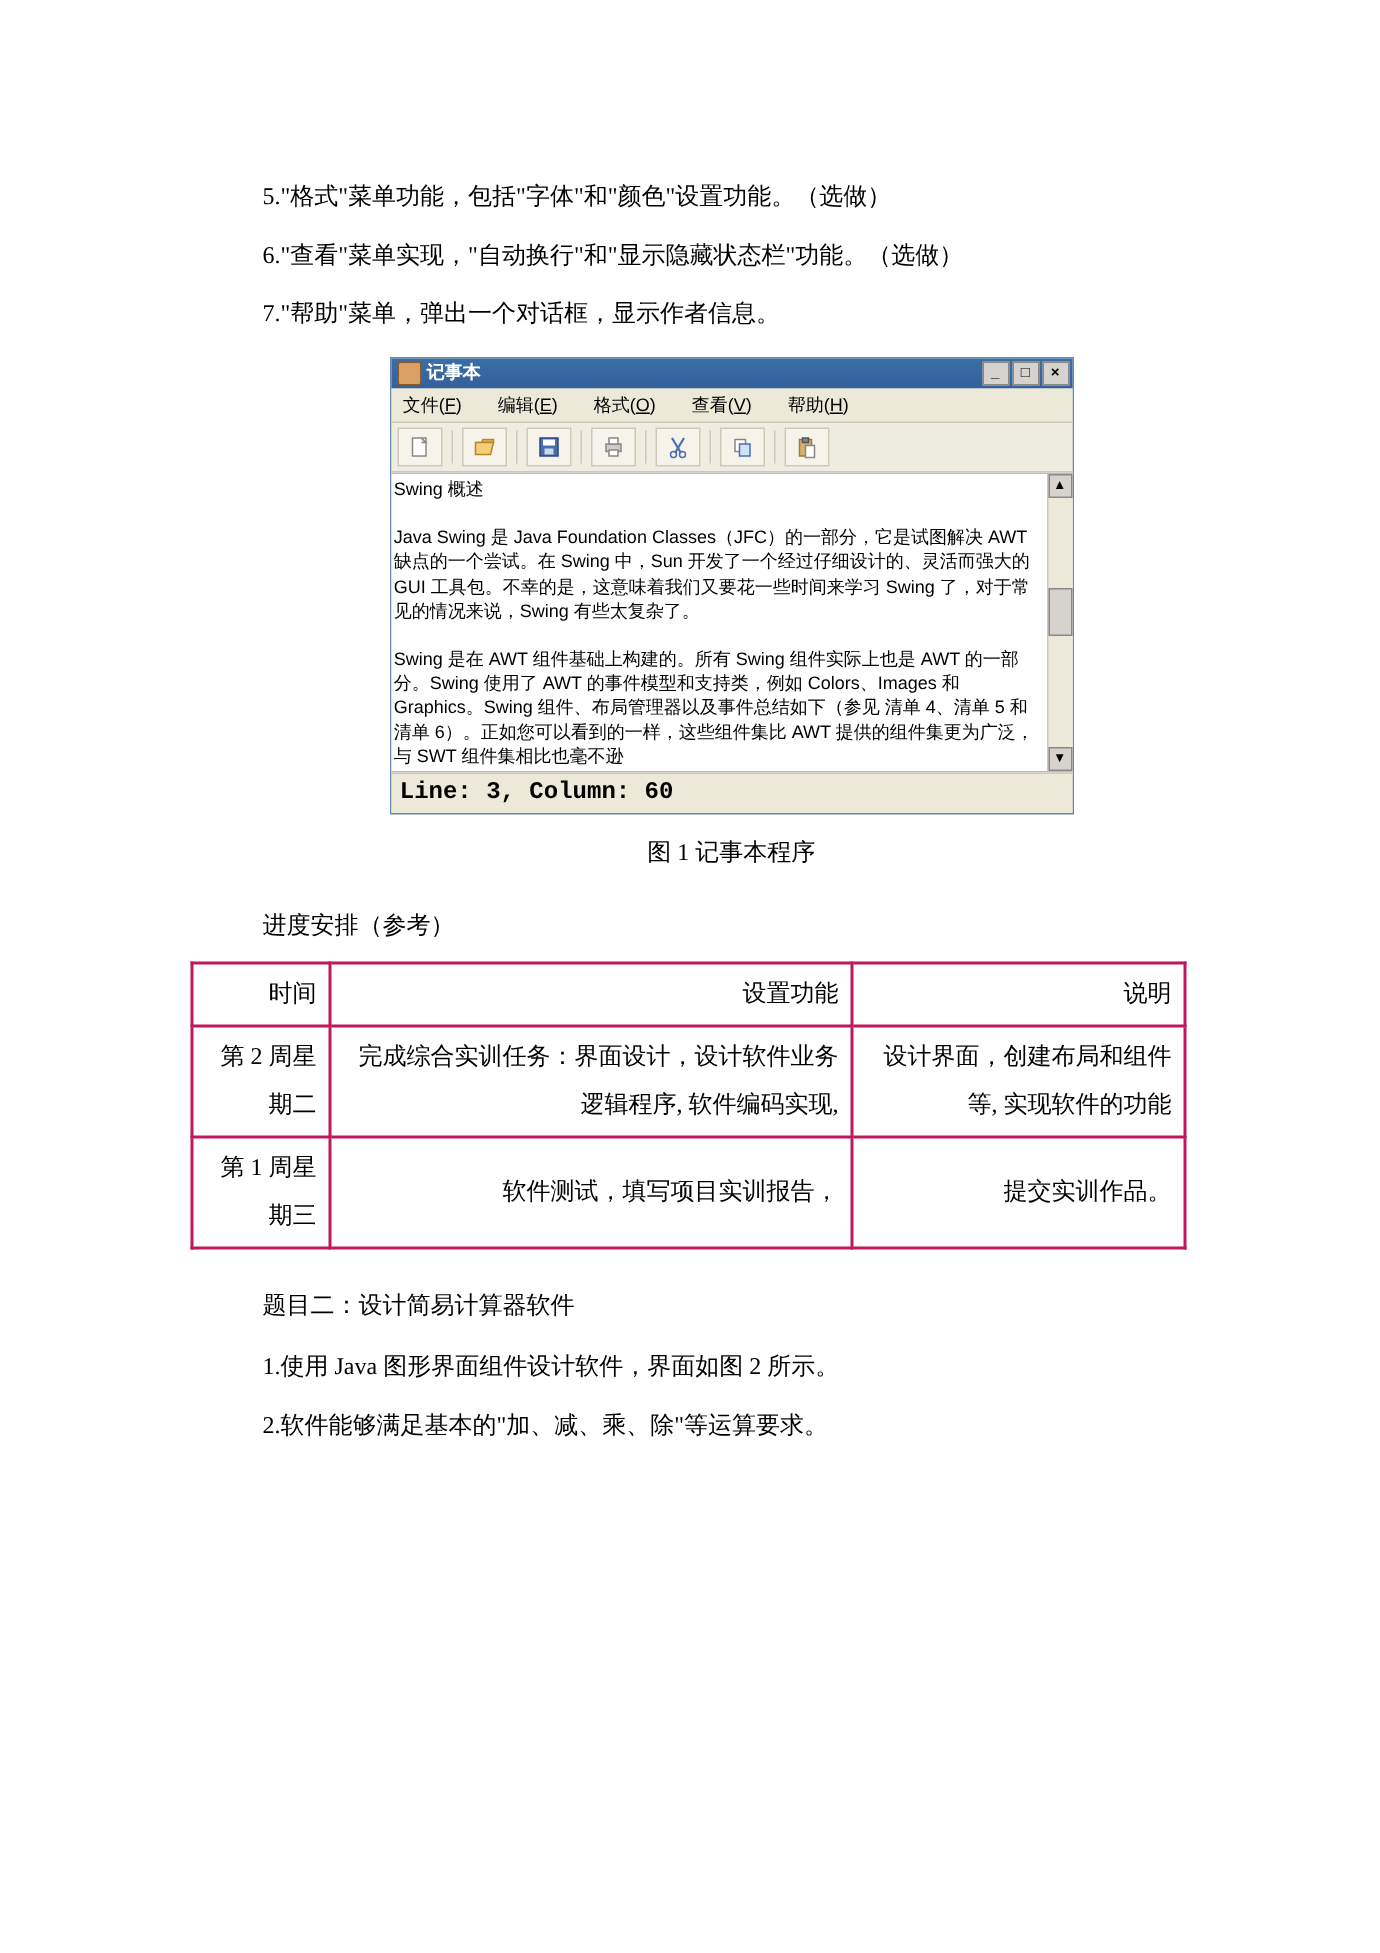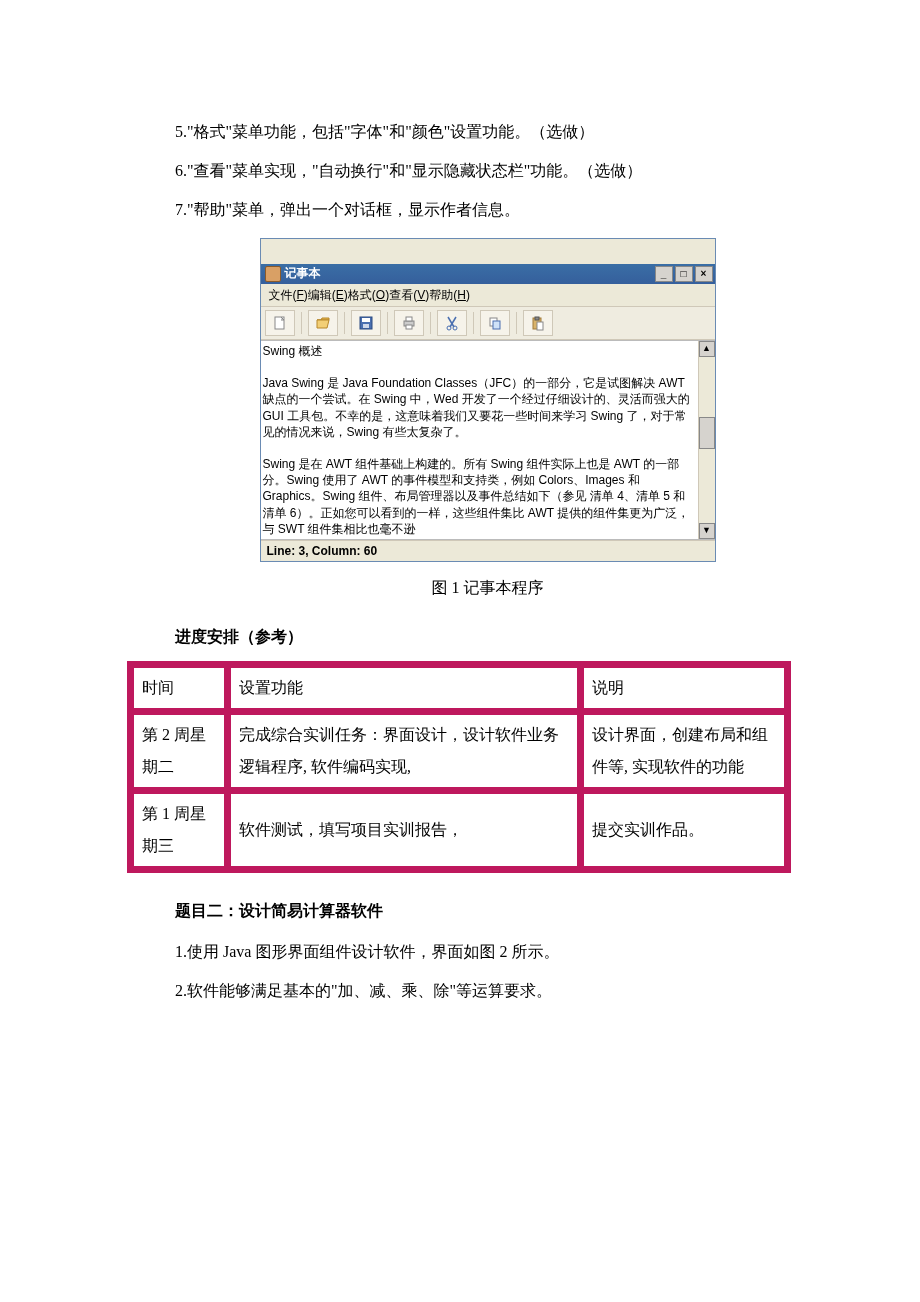--- a/index.html
+++ b/index.html
@@ -30,41 +30,40 @@
     background: #ece9d8;
   }
   .np-title {
     display: flex;
     align-items: center;
     height: 20px;
     background: linear-gradient(#3a6ea5,#355f9c);
     color: #fff;
     padding: 0 2px 0 4px;
     font-weight: bold;
-    margin-top: 25px;
   }
   .np-title .coffee {
     width: 14px; height: 14px; margin-right: 4px;
     background: #d9a065;
     border: 1px solid #8a5a2a;
     border-radius: 2px;
   }
   .np-title .spacer { flex: 1; }
   .np-winbtn {
     width: 16px; height: 14px;
     margin-left: 2px;
     background: #d6d3ce;
     border: 1px solid #888;
     display: flex; align-items: center; justify-content: center;
     font-family: Arial, sans-serif;
     font-size: 10px; font-weight: bold; color: #000;
   }
   .np-menu {
     display: flex;
-    gap: 0;
+    gap: 24px;
     padding: 3px 8px;
     background: #ece9d8;
     color: #000;
     border-bottom: 1px solid #cfc8b8;
   }
   .np-menu span u { text-decoration: underline; }
   .np-toolbar {
     display: flex;
     align-items: center;
     gap: 4px;
@@ -107,44 +106,44 @@
     width: 14px; height: 14px; background: #d6d3ce; border:1px solid #888;
     font-size: 9px; text-align:center; line-height:12px;
   }
   .np-scroll .thumb {
     width: 14px; height: 30px; background: #d6d3ce; border:1px solid #888;
     margin-top: 60px;
   }
   .np-status {
     padding: 2px 6px;
     font-weight: bold;
-    font-size: 12px;
+    font-size: 16px;
     background: #ece9d8;
     border-top: 1px solid #cfc8b8;
-    font-family: Liberation Sans, sans-serif;
+    font-family: Liberation Mono, monospace;
   }
   .caption {
     text-align: center;
     margin: 8px 0 14px 0;
   }
   .section-title {
-    font-weight: bold;
+    font-weight: normal;
     margin: 6px 0 6px 0;
   }
   table.sched {
     border-collapse: collapse;
     width: 664px;
     margin: 0 0 20px -48px;
     font-size: 16px;
     line-height: 2.0;
   }
   table.sched th, table.sched td {
-    border: 7px solid #be185d;
+    border: 2px solid #be185d;
     padding: 4px 8px;
-    text-align: left;
+    text-align: right;
     vertical-align: middle;
   }
   table.sched th { font-weight: normal; }
   .col-time { width: 74px; }
   .col-work { width: 330px; }
 </style>
 </head>
 <body>
 
 <div class="page">
@@ -221,21 +220,21 @@
           <svg viewBox="0 0 16 16">
               <rect x="3" y="3" width="8" height="11" fill="#d9b36a" stroke="#a07a38"></rect>
               <rect x="5" y="2" width="4" height="3" fill="#888" stroke="#555"></rect>
               <rect x="7" y="7" width="6" height="8" fill="#fff" stroke="#888"></rect>
             </svg>
         </div>
       </div>
       <div class="np-text-wrap">
         <div class="np-text"><span>Swing 概述</span>
 
-<span>Java Swing 是 Java Foundation Classes（JFC）的一部分，它是试图解决 AWT 缺点的一个尝试。在 Swing 中，Wed 开发了一个经过仔细设计的、灵活而强大的 GUI 工具包。不幸的是，这意味着我们又要花一些时间来学习 Swing 了，对于常见的情况来说，Swing 有些太复杂了。</span>
+<span>Java Swing 是 Java Foundation Classes（JFC）的一部分，它是试图解决 AWT 缺点的一个尝试。在 Swing 中，Sun 开发了一个经过仔细设计的、灵活而强大的 GUI 工具包。不幸的是，这意味着我们又要花一些时间来学习 Swing 了，对于常见的情况来说，Swing 有些太复杂了。</span>
 
 <span>Swing 是在 AWT 组件基础上构建的。所有 Swing 组件实际上也是 AWT 的一部分。Swing 使用了 AWT 的事件模型和支持类，例如 Colors、Images 和 Graphics。Swing 组件、布局管理器以及事件总结如下（参见 清单 4、清单 5 和 清单 6）。正如您可以看到的一样，这些组件集比 AWT 提供的组件集更为广泛，与 SWT 组件集相比也毫不逊</span></div>
         <div class="np-scroll">
           <div>
             <div class="btn">▲</div>
             <div class="thumb"></div>
           </div>
           <div class="btn">▼</div>
         </div>
       </div>

